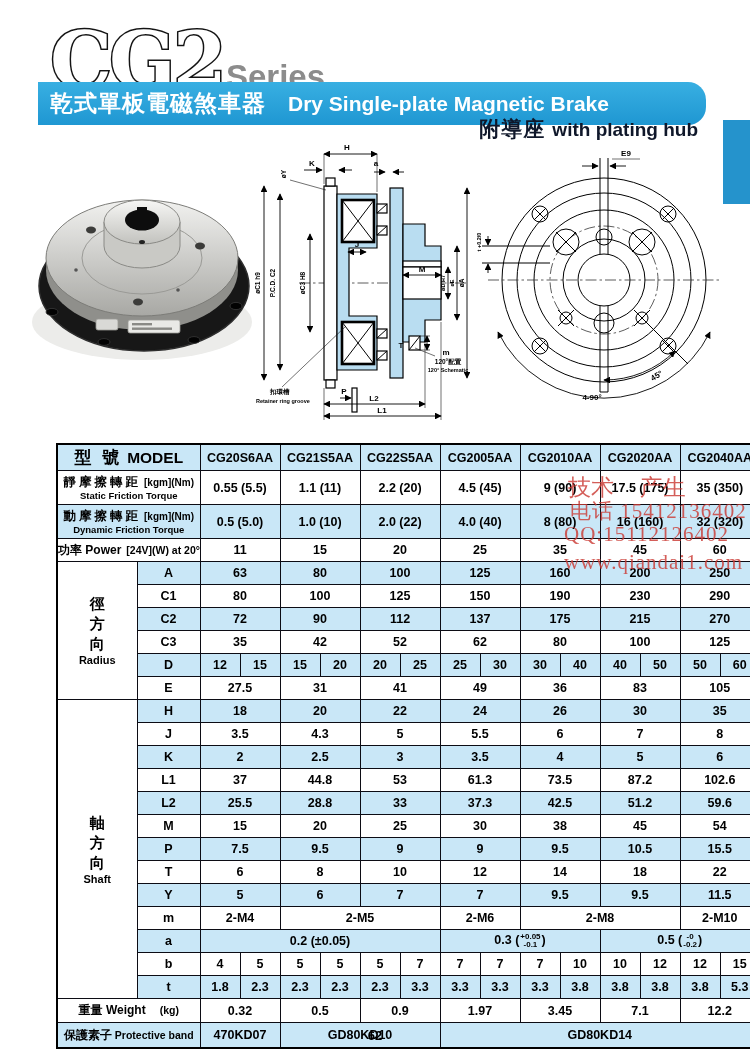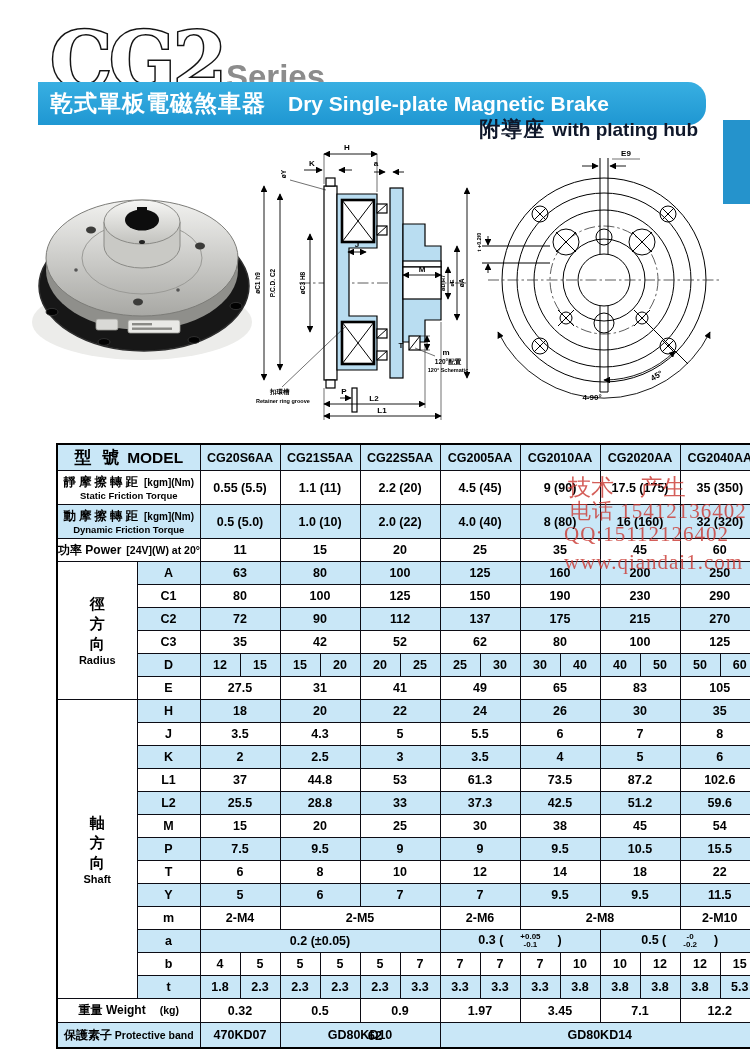--- a/index.html
+++ b/index.html
@@ -45,21 +45,21 @@
   .mname{font-size:13.5px;}
   td.speclbl{text-align:left;padding-left:4px;}
   .sl1 .sl-zh{font-size:12.5px;letter-spacing:3px;} .sl1 .sl-u{font-size:10px;margin-left:3px;}
   .sl2{font-size:9.5px;line-height:10px;}
   td.powlbl{text-align:left;padding-left:4px;}
   .pw-zh{font-size:12px;} .pw-u{font-size:10.5px;margin-left:5px;}
   .g-zh{font-size:15px;line-height:20px;} .g-en{font-size:11px;line-height:13px;}
   td.param{font-size:13px;}
   td.wlbl,td.plbl{text-align:left;padding-left:4px;}
   .w-zh,.p-zh{font-size:12px;} .w-u{font-size:10.5px;margin-left:14px;} .p-en{font-size:10.5px;}
-  .stk{display:inline-flex;flex-direction:column;vertical-align:middle;margin:0 17px;}
+  .stk{display:inline-flex;flex-direction:column;vertical-align:middle;margin:0 1px;}
   .stk span{font-size:8px;line-height:8px;display:block;}
   
   .wm{position:absolute;color:rgba(202,58,52,0.82);font-family:"Liberation Serif",serif;
       pointer-events:none;z-index:6;white-space:nowrap;margin-left:8px;}
   .wm1{left:560px;top:472px;font-size:23px;word-spacing:20px;}
   .wm2{left:562px;top:497px;font-size:21px;letter-spacing:1px;}
   .wm3{left:556px;top:522px;font-size:21px;letter-spacing:1px;}
   .wm4{left:556px;top:550px;font-size:21px;letter-spacing:1px;}
   .pagenum{position:absolute;left:0;top:1028px;width:100%;text-align:center;
            font-size:13px;font-weight:bold;color:#000;}
@@ -406,21 +406,21 @@
             <td>50</td>
             <td>50</td>
             <td>60</td>
           </tr>
           <tr class="r-data">
             <td class="param">E</td>
             <td colspan="2">27.5</td>
             <td colspan="2">31</td>
             <td colspan="2">41</td>
             <td colspan="2">49</td>
-            <td colspan="2">65</td>
+            <td colspan="2">36</td>
             <td colspan="2">83</td>
             <td colspan="2">105</td>
           </tr>
           <tr class="r-data shade">
             <td rowspan="13" class="groupcell">
               <div class="g-zh">軸</div>
               <div class="g-zh">方</div>
               <div class="g-zh">向</div>
               <div class="g-en">Shaft</div>
             </td>

